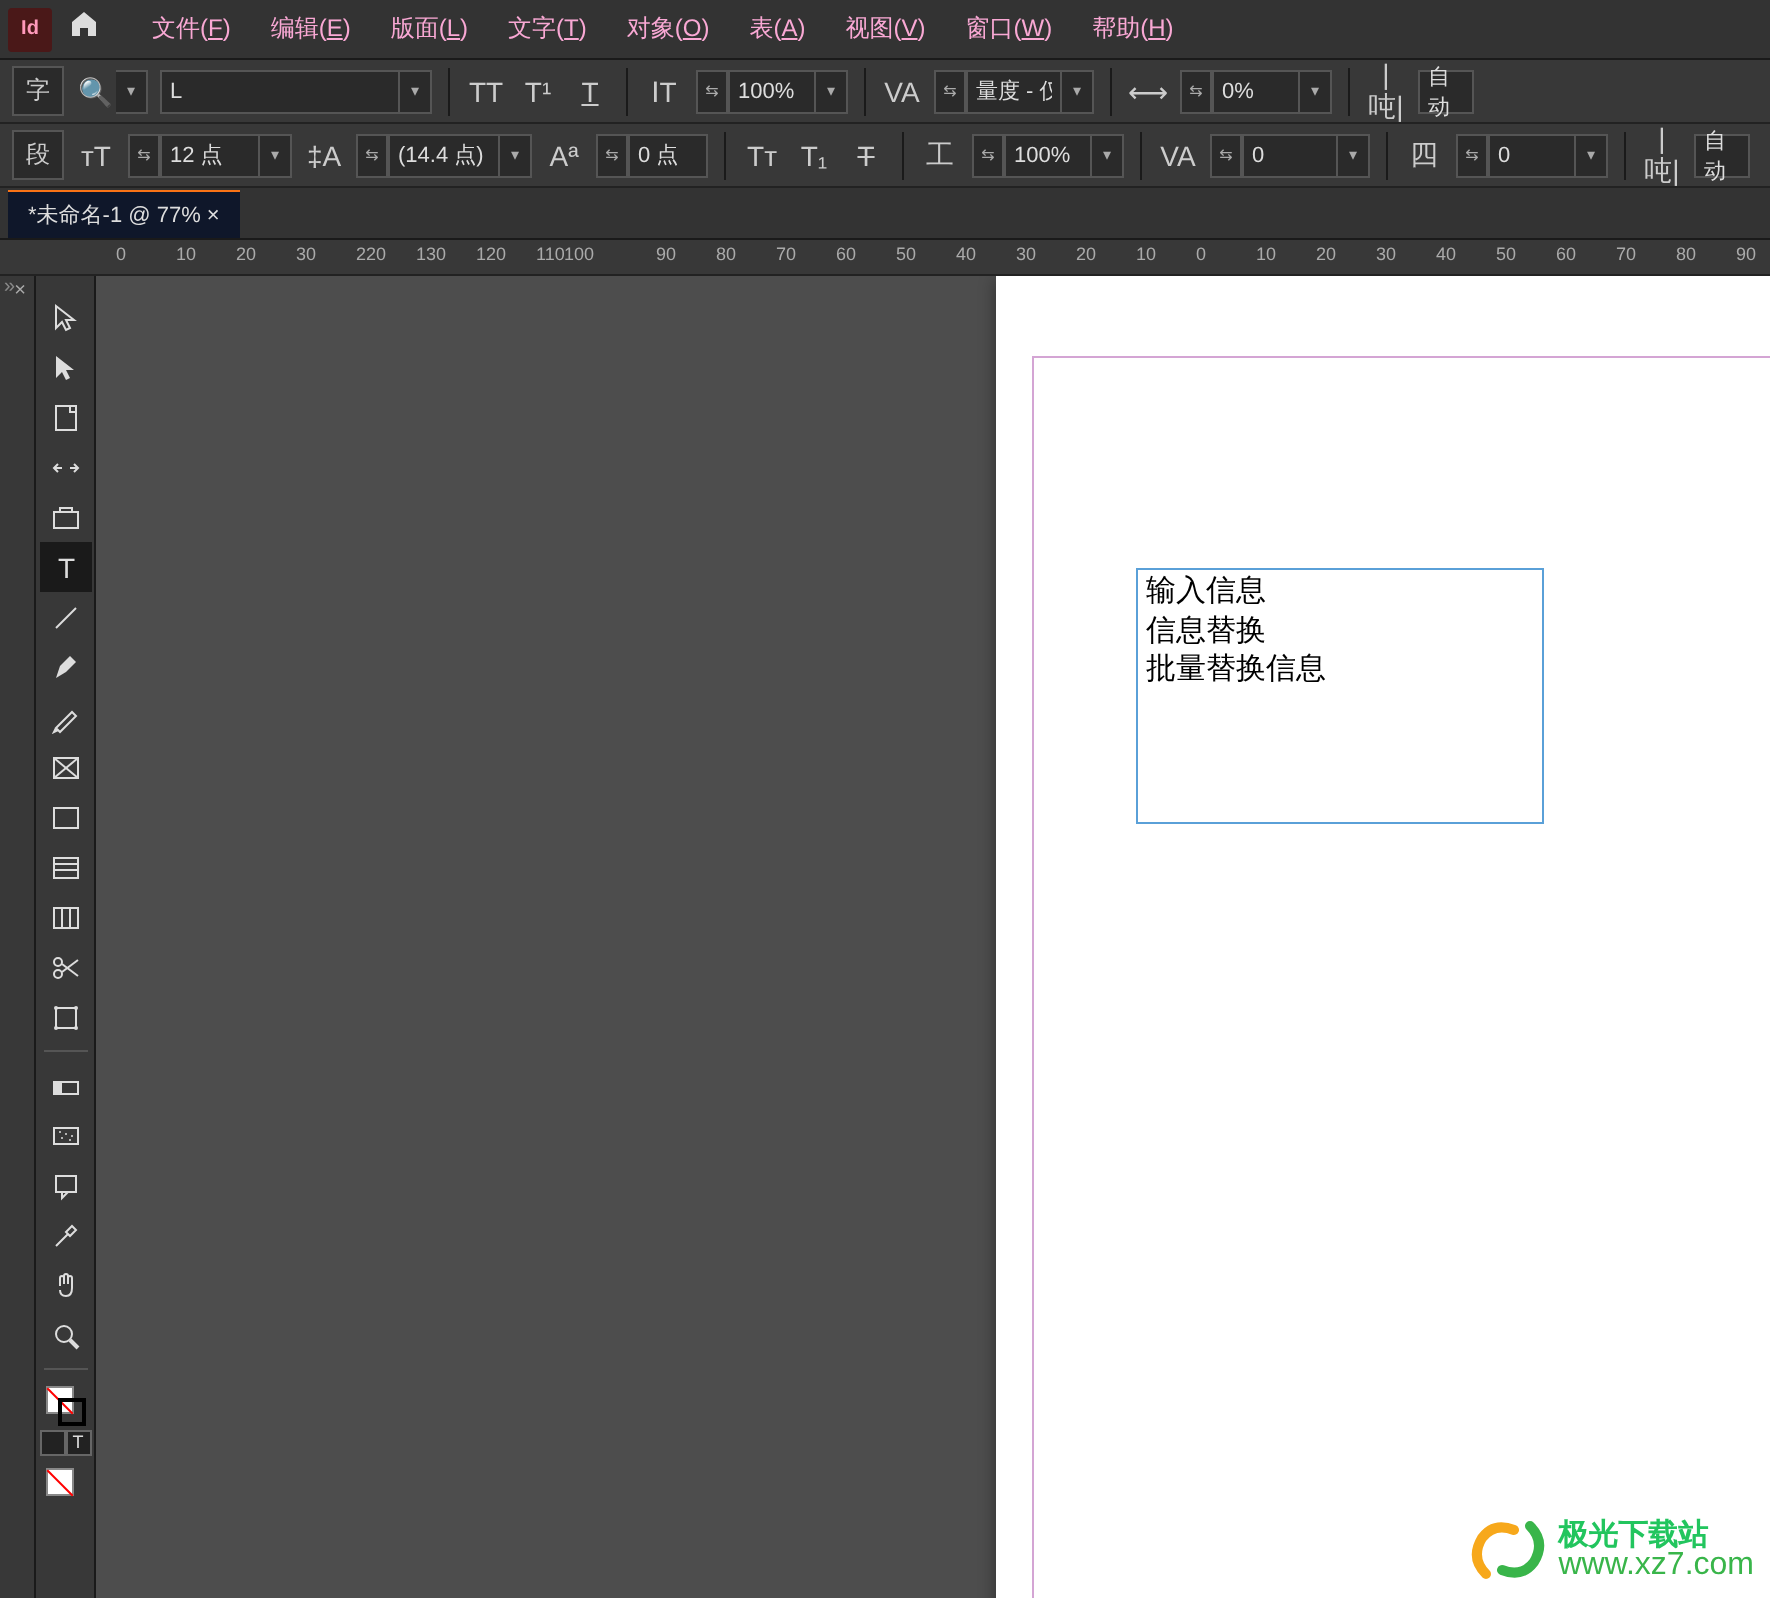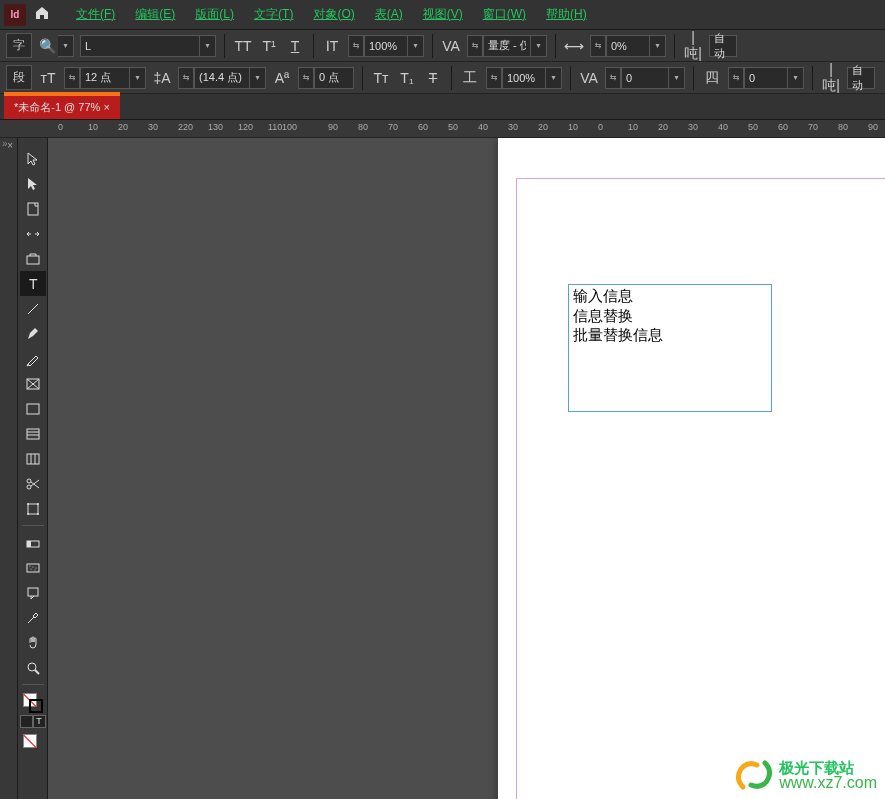--- a/index.html
+++ b/index.html
@@ -2,35 +2,35 @@
 <html><head>
 <meta charset="utf-8">
 <style>
 * { margin: 0; padding: 0; box-sizing: border-box; font-family: "Microsoft YaHei", sans-serif; }
 body { background: #333; width: 885px; height: 799px; overflow: hidden; position: relative; }
 
 
 .menubar { background: #333; height: 30px; display: flex; align-items: center; padding: 0 4px; border-bottom: 1px solid #1a1a1a; }
 .menubar .logo { width: 22px; height: 22px; background: #4a1818; display: flex; align-items: center; justify-content: center; color: #f9b; font-size: 10px; font-weight: bold; margin-right: 8px; border-radius: 2px; }
 .menubar .home-icon { color: #ccc; font-size: 16px; margin-right: 16px; cursor: pointer; }
-.menubar .menu-item { color: #22c55e; font-size: 12px; padding: 0 10px; cursor: pointer; text-decoration: underline; }
+.menubar .menu-item { color: #f9a8d4; font-size: 12px; padding: 0 10px; cursor: pointer; }
 .menubar .menu-item .key { text-decoration: underline; }
 
 
 .control-row { background: #383838; height: 32px; display: flex; align-items: center; padding: 0 6px; gap: 6px; border-bottom: 1px solid #222; }
 .ctrl-label { background: #2a2a2a; color: #ccc; font-size: 12px; padding: 3px 6px; border: 1px solid #555; }
 .ctrl-input { background: #2a2a2a; color: #ddd; border: 1px solid #555; height: 22px; font-size: 11px; padding: 0 4px; }
 .ctrl-dropdown { display: flex; align-items: center; }
 .ctrl-dropdown .dd-arrow { background: #2a2a2a; border: 1px solid #555; border-left: none; width: 16px; height: 22px; color: #aaa; display: flex; align-items: center; justify-content: center; font-size: 8px; cursor: pointer; }
 .ctrl-icon { color: #ccc; font-size: 14px; width: 20px; text-align: center; cursor: pointer; }
 .ctrl-sep { width: 1px; height: 24px; background: #1a1a1a; margin: 0 2px; }
 
 
 .tabbar { background: #333; height: 26px; display: flex; align-items: flex-end; padding: 0 4px; border-bottom: 1px solid #1a1a1a; }
-.tab { background: #b91c1c; color: #ddd; font-size: 11px; padding: 4px 10px; display: flex; align-items: center; gap: 8px; border-top: 4px solid #f97316; }
+.tab { background: #0f172a; color: #ddd; font-size: 11px; padding: 4px 10px; display: flex; align-items: center; gap: 8px; border-top: 1px solid #f97316; }
 
 
 .ruler-h { background: #383838; height: 18px; display: flex; align-items: center; position: relative; overflow: hidden; color: #aaa; font-size: 9px; border-bottom: 1px solid #222; }
 .ruler-h .tick { position: absolute; top: 2px; }
 
 
 .main { display: flex; height: calc(799px - 30px - 32px - 32px - 26px - 18px); position: relative; }
 
 
 .side-strip { background: #383838; width: 18px; border-right: 1px solid #1a1a1a; position: relative; }

